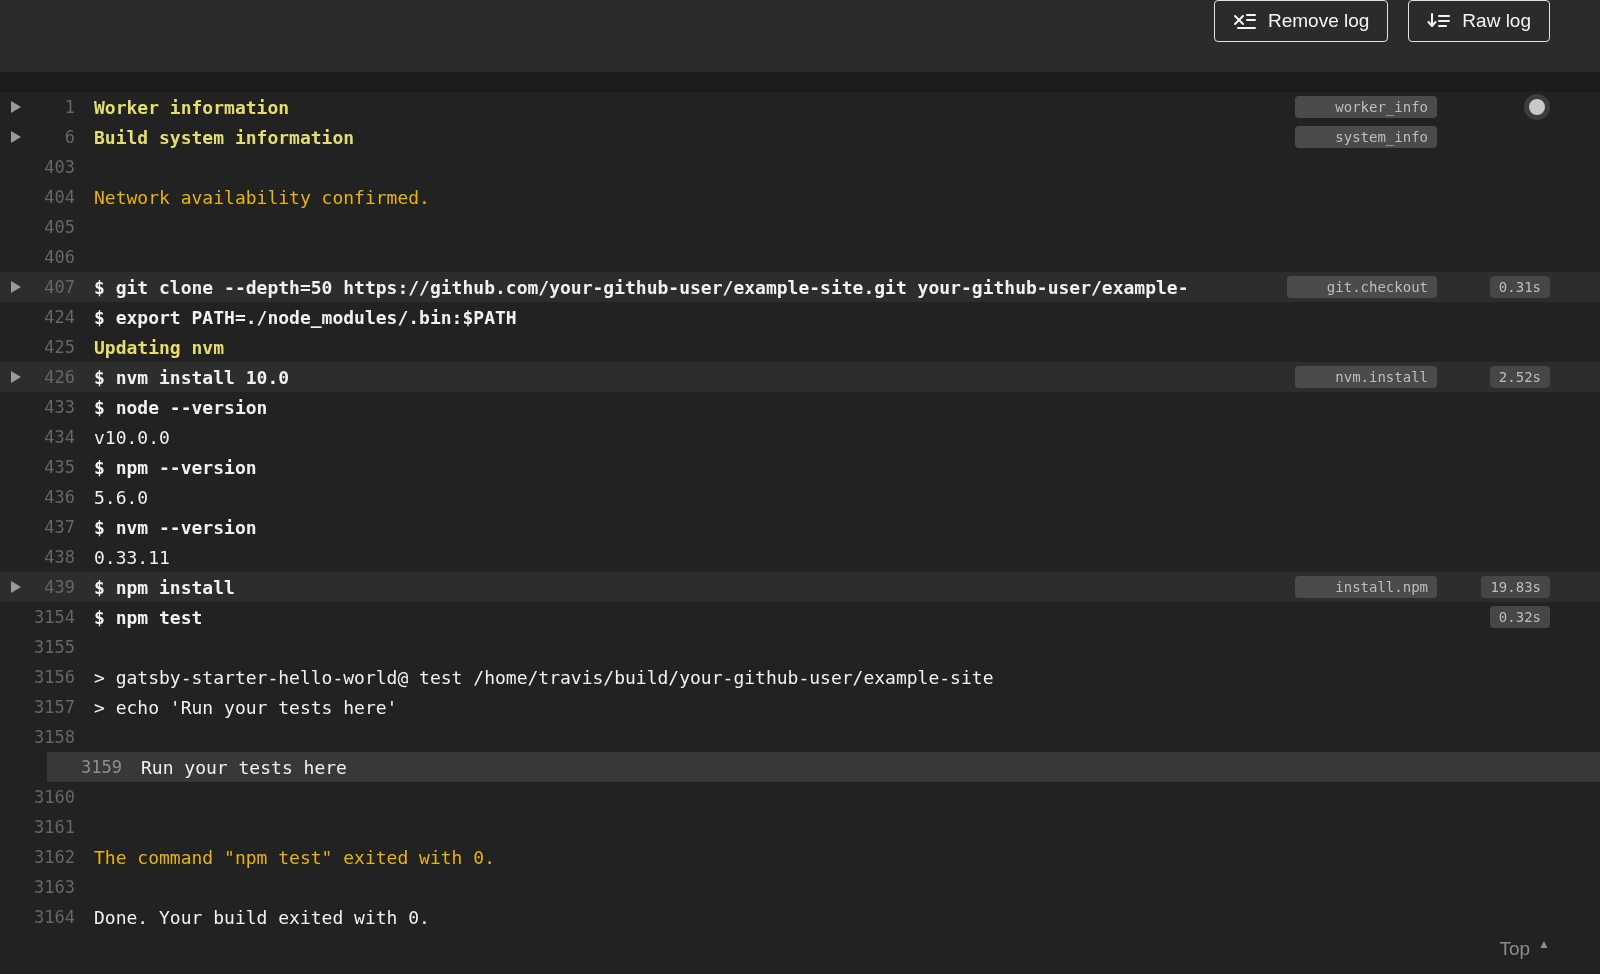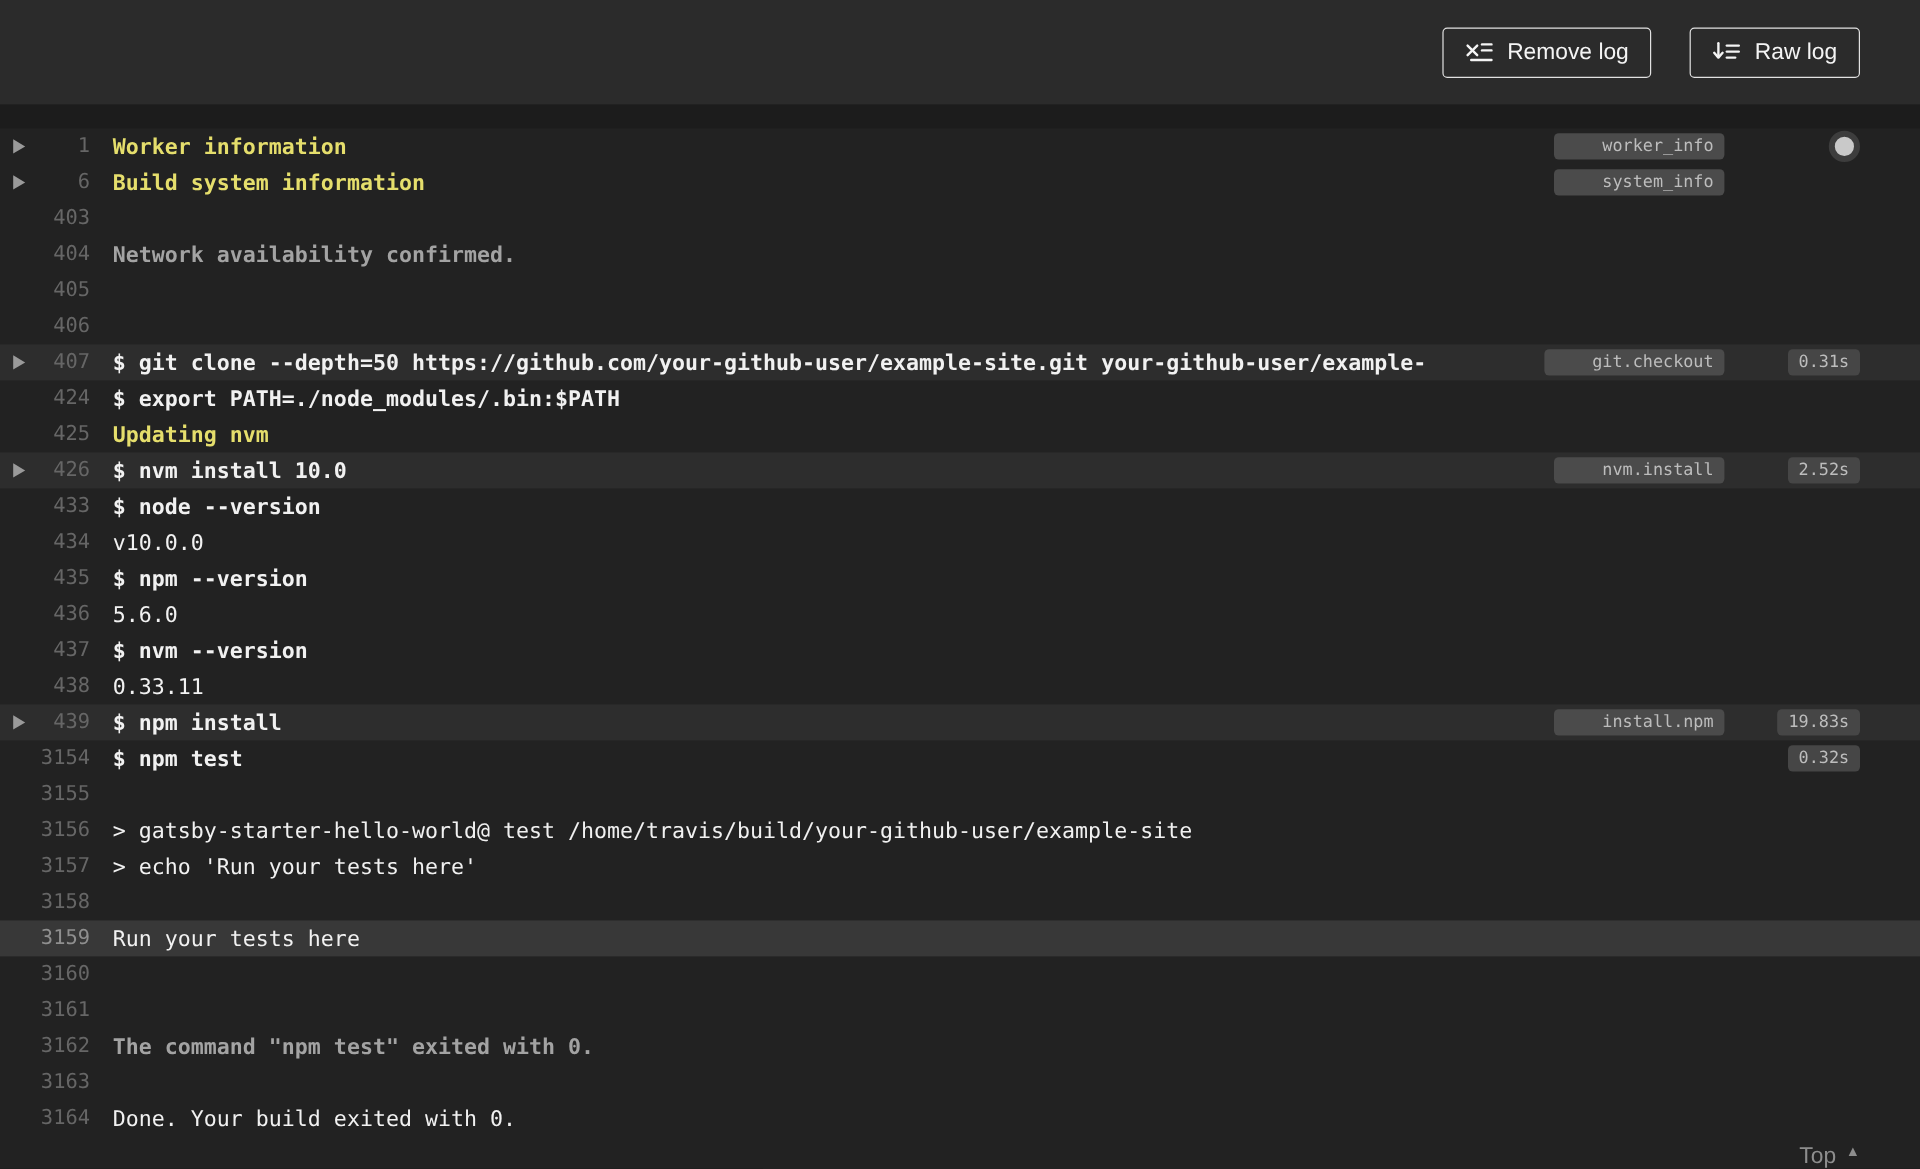--- a/index.html
+++ b/index.html
@@ -1,41 +1,41 @@
 <!DOCTYPE html>
 <html><head>
 <meta charset="utf-8">
 <style>
   * { margin:0; padding:0; box-sizing:border-box; }
   html,body { width:1600px; height:974px; background:#1c1c1c; overflow:hidden;
               font-family:"DejaVu Sans Mono", monospace; }
 
   
-  .toolbar { height:87px; background:#2b2b2b; display:flex; justify-content:flex-end;
-             align-items:center; gap:32px; padding-right:50px; }
+  .toolbar { height:72px; background:#2b2b2b; display:flex; justify-content:flex-end;
+             gap:20px; padding-right:50px; }
   .tb-btn { display:flex; align-items:center; gap:12px; height:42px; padding:0 18px;
             background:transparent; border:1.5px solid #e2e2e2; border-radius:4px;
             color:#f4f4f4; font-family:"Liberation Sans", sans-serif; font-size:19px;
             cursor:pointer; }
   .tb-btn svg { display:block; }
 
   
   .log { position:relative; margin-top:20px; background:#222222; height:886px; }
   .row { position:relative; display:flex; align-items:center; height:30px; }
   .row.highlight { background:#2d2d2d; }
-  .row.selected  { background:#383838; }
+  .row.selected  { background:#383838;margin-left:47px; }
   .fold-arrow { position:absolute; left:11px; top:9px; width:0; height:0;
                 border-left:10px solid #9a9a9a; border-top:6px solid transparent;
                 border-bottom:6px solid transparent; cursor:pointer; }
   .line-number { flex:none; width:75px; text-align:right; color:#666666;
                  font-size:17px; cursor:pointer; }
   .row.selected .line-number { color:#8f8f8f; }
   .line-text { margin-left:19px; color:#f1f1f1; font-size:18px; white-space:pre; }
   .row.section .line-text { color:#e5de6c; font-weight:bold;text-align:center; }
-  .row.success .line-text { color:#a3a3a3; font-weight:bold; }
+  .row.success .line-text { color:#eab308; font-weight:normal; }
   .row.command .line-text { font-weight:bold; }
 
   .badge { position:absolute; top:4px; height:22px; line-height:22px; padding:0 9px;
            border-radius:4px; background:#4b4b4b; color:#bdbdbd; font-size:14px; }
   .badge.component { right:163px;padding-left:40px; }
   .badge.time { right:50px; background:#464646; }
   .indicator { position:absolute; right:50px; top:2px; width:26px; height:26px;
                border-radius:50%; background:#c9c9c9; border:5px solid #3d3d3d;
                cursor:pointer; }
 

